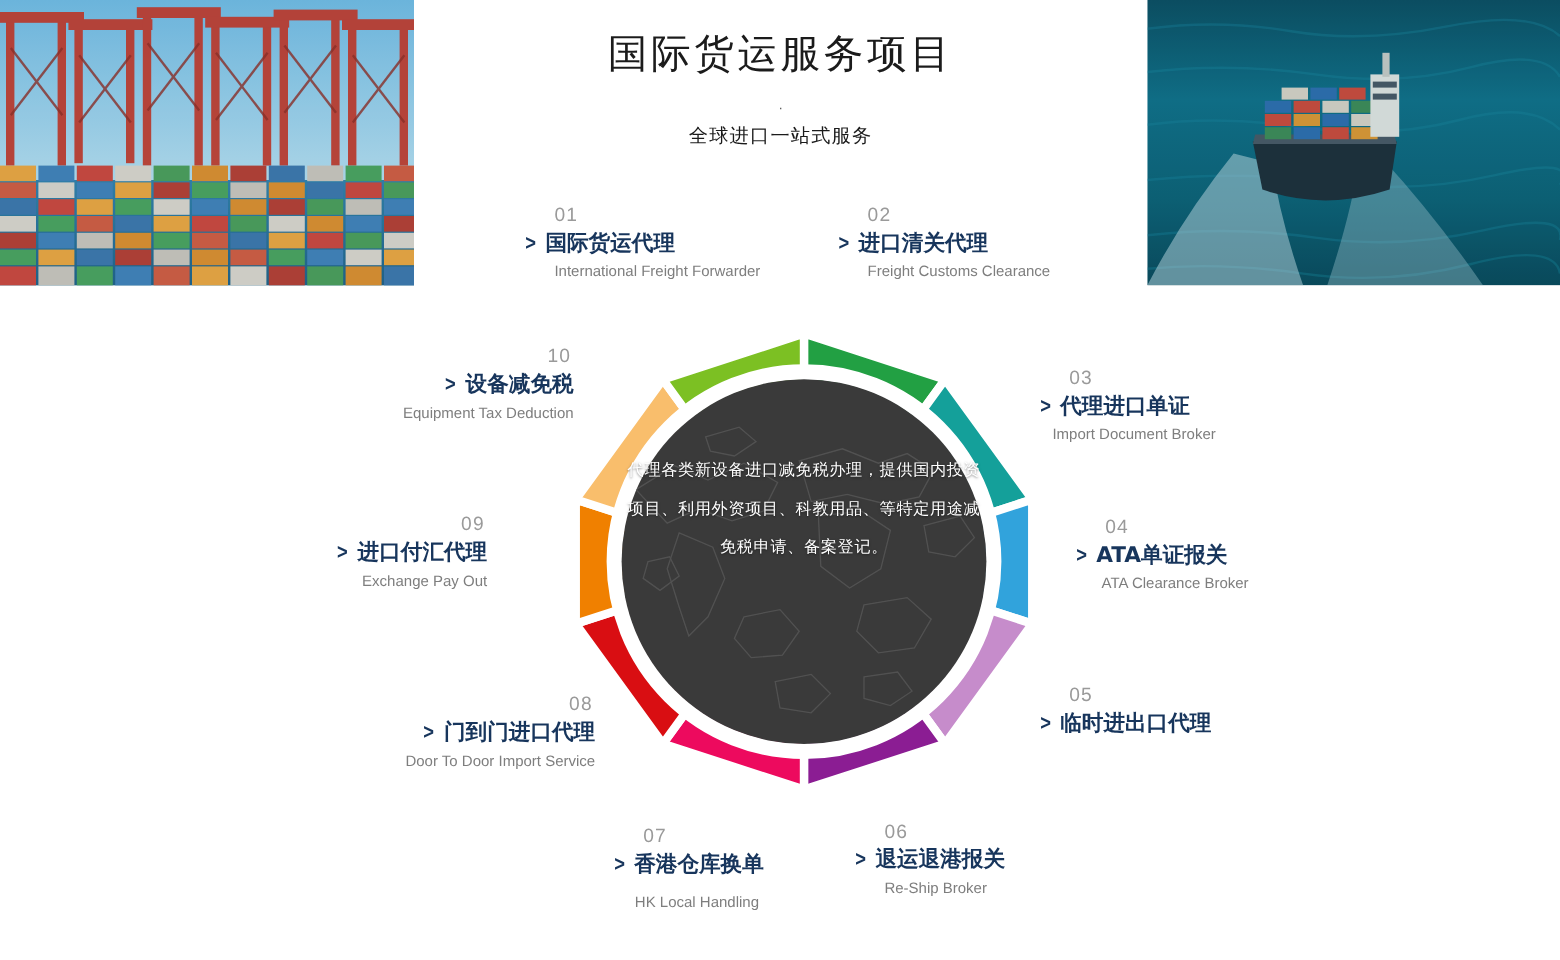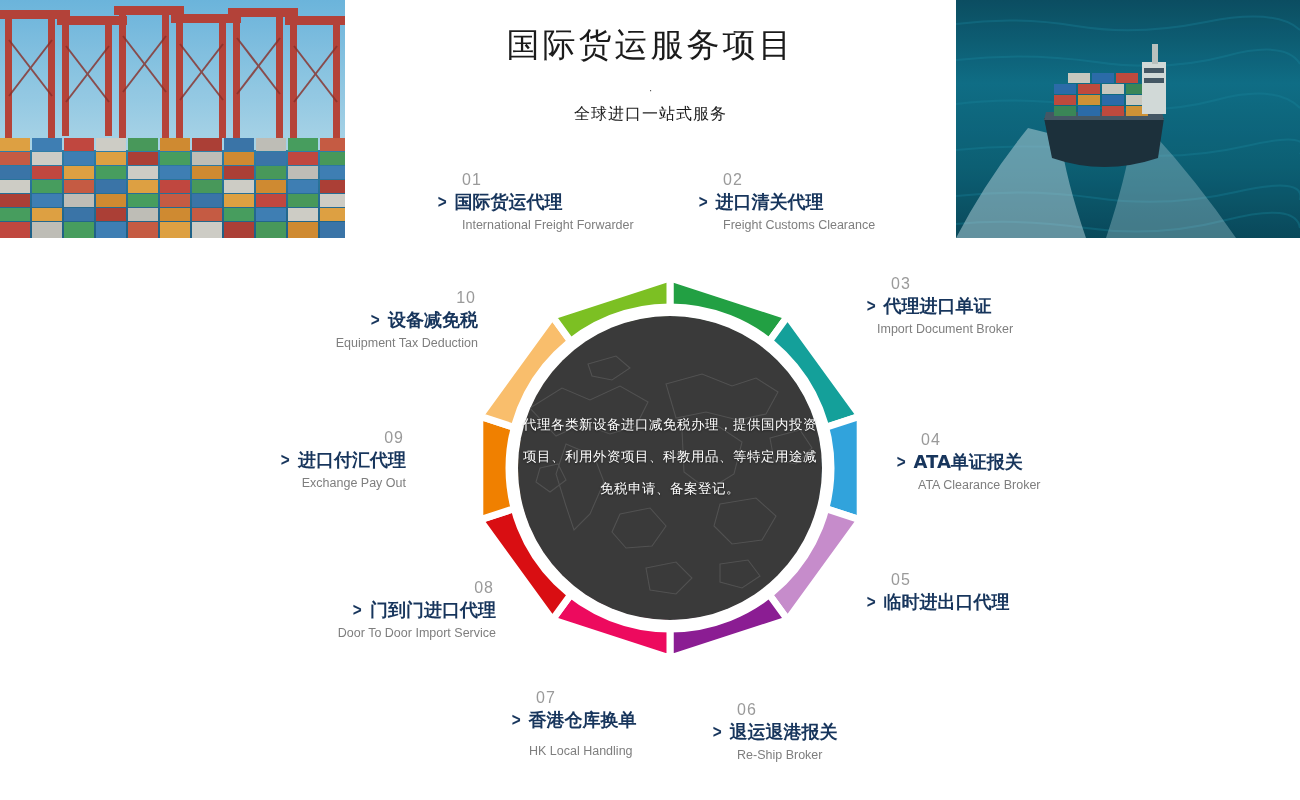--- a/index.html
+++ b/index.html
@@ -49,21 +49,21 @@
   .label.align-right .en { text-align:right; }
   .label.align-right .num { padding-right:2px; }
 
   
   .label .num.indent { padding-left:25px; }
 
   
   .wheel { position:absolute; left:470px; top:268px; width:400px; height:400px; }
   .wheel svg { display:block; }
   .center-text {
-    position:absolute; left:519px; top:408px; width:302px;
+    position:absolute; left:519px; top:376px; width:302px;
     text-align:center; color:#ffffff;
     font-family:"DejaVu Sans","Liberation Sans",sans-serif;
     font-size:13.5px; line-height:32px; letter-spacing:0.5px;
     text-shadow:0 1px 2px rgba(0,0,0,.5);
   }
 </style>
 </head>
 <body>
 
 <div class="photo photo-left">
@@ -329,21 +329,21 @@
 
 <div class="label" style="left:698px; top:170px;">
   <div class="num indent">02</div>
   <div class="row">
     <span class="chev">&gt;</span>
     <span class="cn">进口清关代理</span>
   </div>
   <div class="en" style="padding-left:25px;">Freight Customs Clearance</div>
 </div>
 
-<div class="label" style="left:866px; top:274px;">
+<div class="label" style="left:866px; top:306px;">
   <div class="num indent">03</div>
   <div class="row">
     <span class="chev">&gt;</span>
     <span class="cn">代理进口单证</span>
   </div>
   <div class="en" style="padding-left:11px;">Import Document Broker</div>
 </div>
 
 <div class="label" style="left:896px; top:430px;">
   <div class="num indent">04</div>
@@ -355,21 +355,21 @@
 </div>
 
 <div class="label" style="left:866px; top:570px; width:200px;">
   <div class="num indent">05</div>
   <div class="row">
     <span class="chev">&gt;</span>
     <span class="cn">临时进出口代理</span>
   </div>
 </div>
 
-<div class="label" style="left:712px; top:700px;">
+<div class="label" style="left:712px; top:684px;">
   <div class="num indent">06</div>
   <div class="row">
     <span class="chev">&gt;</span>
     <span class="cn">退运退港报关</span>
   </div>
   <div class="en" style="padding-left:25px;">Re-Ship Broker</div>
 </div>
 
 <div class="label" style="left:511px; top:688px;">
   <div class="num indent">07</div>

